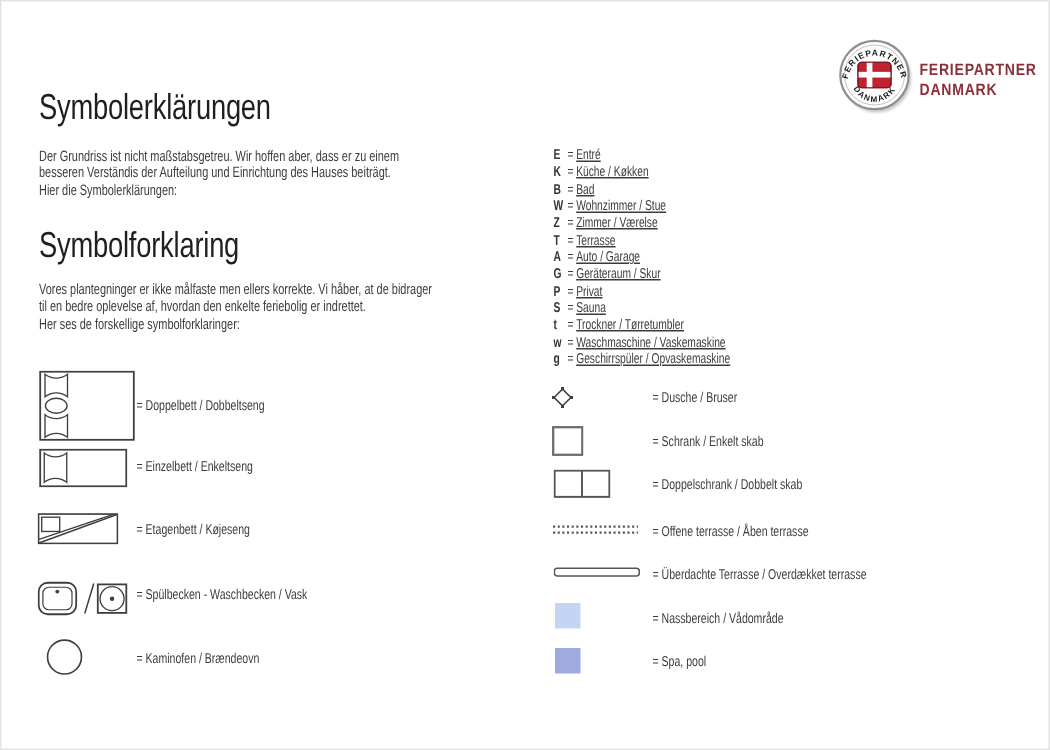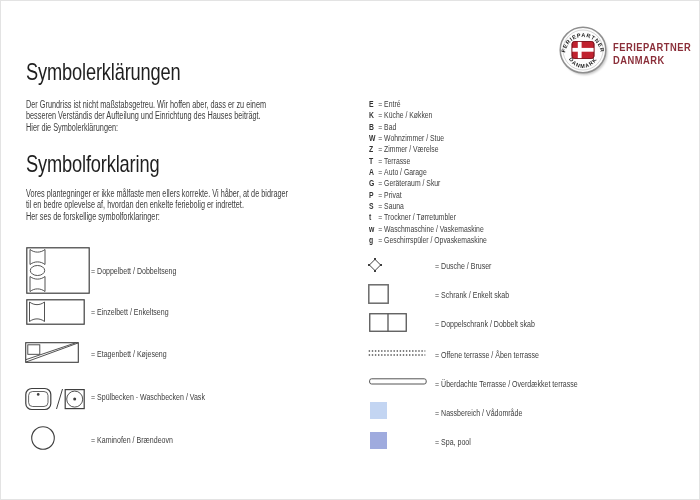--- a/index.html
+++ b/index.html
@@ -112,21 +112,21 @@
   </div>
   <div class="slabel" style="left:90px;top:391px;">= Spülbecken - Waschbecken / Vask</div>
 
   <div class="abs" style="left:29px;top:424px;">
     <svg width="26" height="26" viewBox="0 0 26 26">
       <circle cx="13" cy="13" r="11.3" fill="none" stroke="#3f3f3f" stroke-width="1.1"></circle>
     </svg>
   </div>
   <div class="slabel" style="left:90px;top:434px;">= Kaminofen / Brændeovn</div>
 
-  <div class="abs" style="left:368px;top:97px;">
+  <div class="abs" style="left:368px;top:97px;text-decoration:underline;">
     <div class="llrow"><span class="ll-letter">E</span><span class="ll-eq">=</span><span>Entré</span></div>
     <div class="llrow"><span class="ll-letter">K</span><span class="ll-eq">=</span><span>Küche / Køkken</span></div>
     <div class="llrow"><span class="ll-letter">B</span><span class="ll-eq">=</span><span>Bad</span></div>
     <div class="llrow"><span class="ll-letter">W</span><span class="ll-eq">=</span><span>Wohnzimmer / Stue</span></div>
     <div class="llrow"><span class="ll-letter">Z</span><span class="ll-eq">=</span><span>Zimmer / Værelse</span></div>
     <div class="llrow"><span class="ll-letter">T</span><span class="ll-eq">=</span><span>Terrasse</span></div>
     <div class="llrow"><span class="ll-letter">A</span><span class="ll-eq">=</span><span>Auto / Garage</span></div>
     <div class="llrow"><span class="ll-letter">G</span><span class="ll-eq">=</span><span>Geräteraum / Skur</span></div>
     <div class="llrow"><span class="ll-letter">P</span><span class="ll-eq">=</span><span>Privat</span></div>
     <div class="llrow"><span class="ll-letter">S</span><span class="ll-eq">=</span><span>Sauna</span></div>

